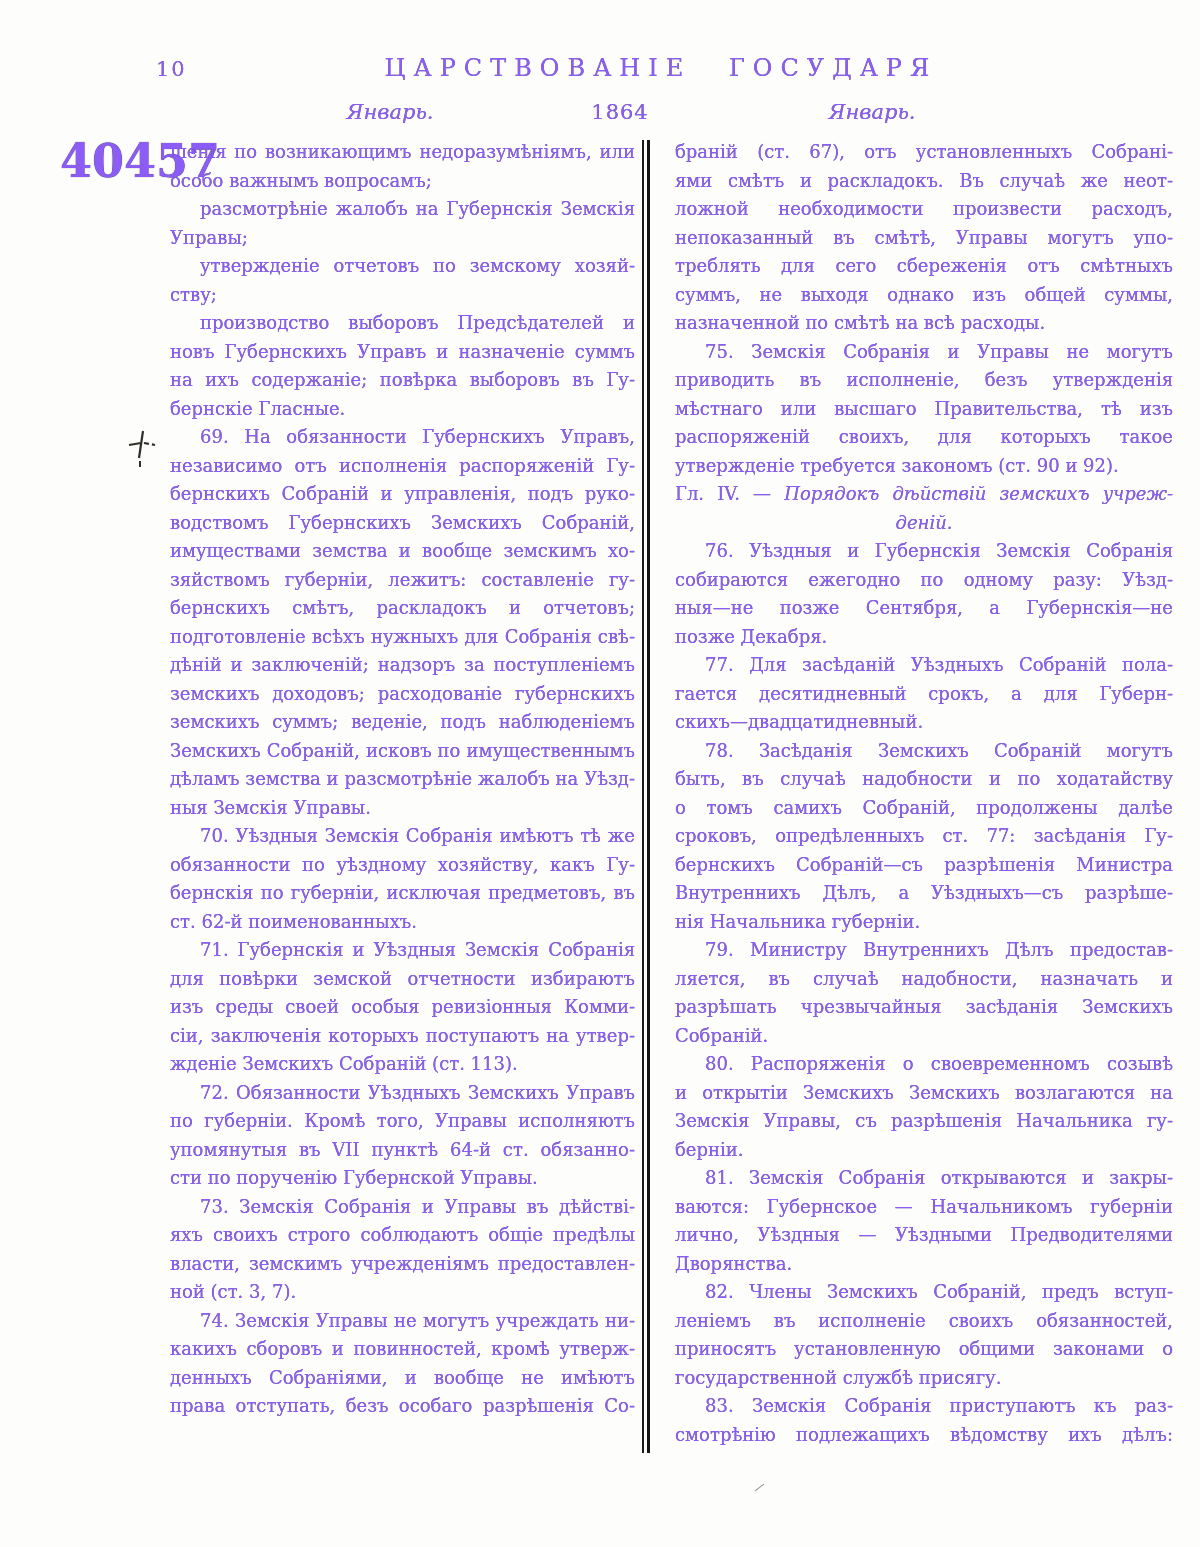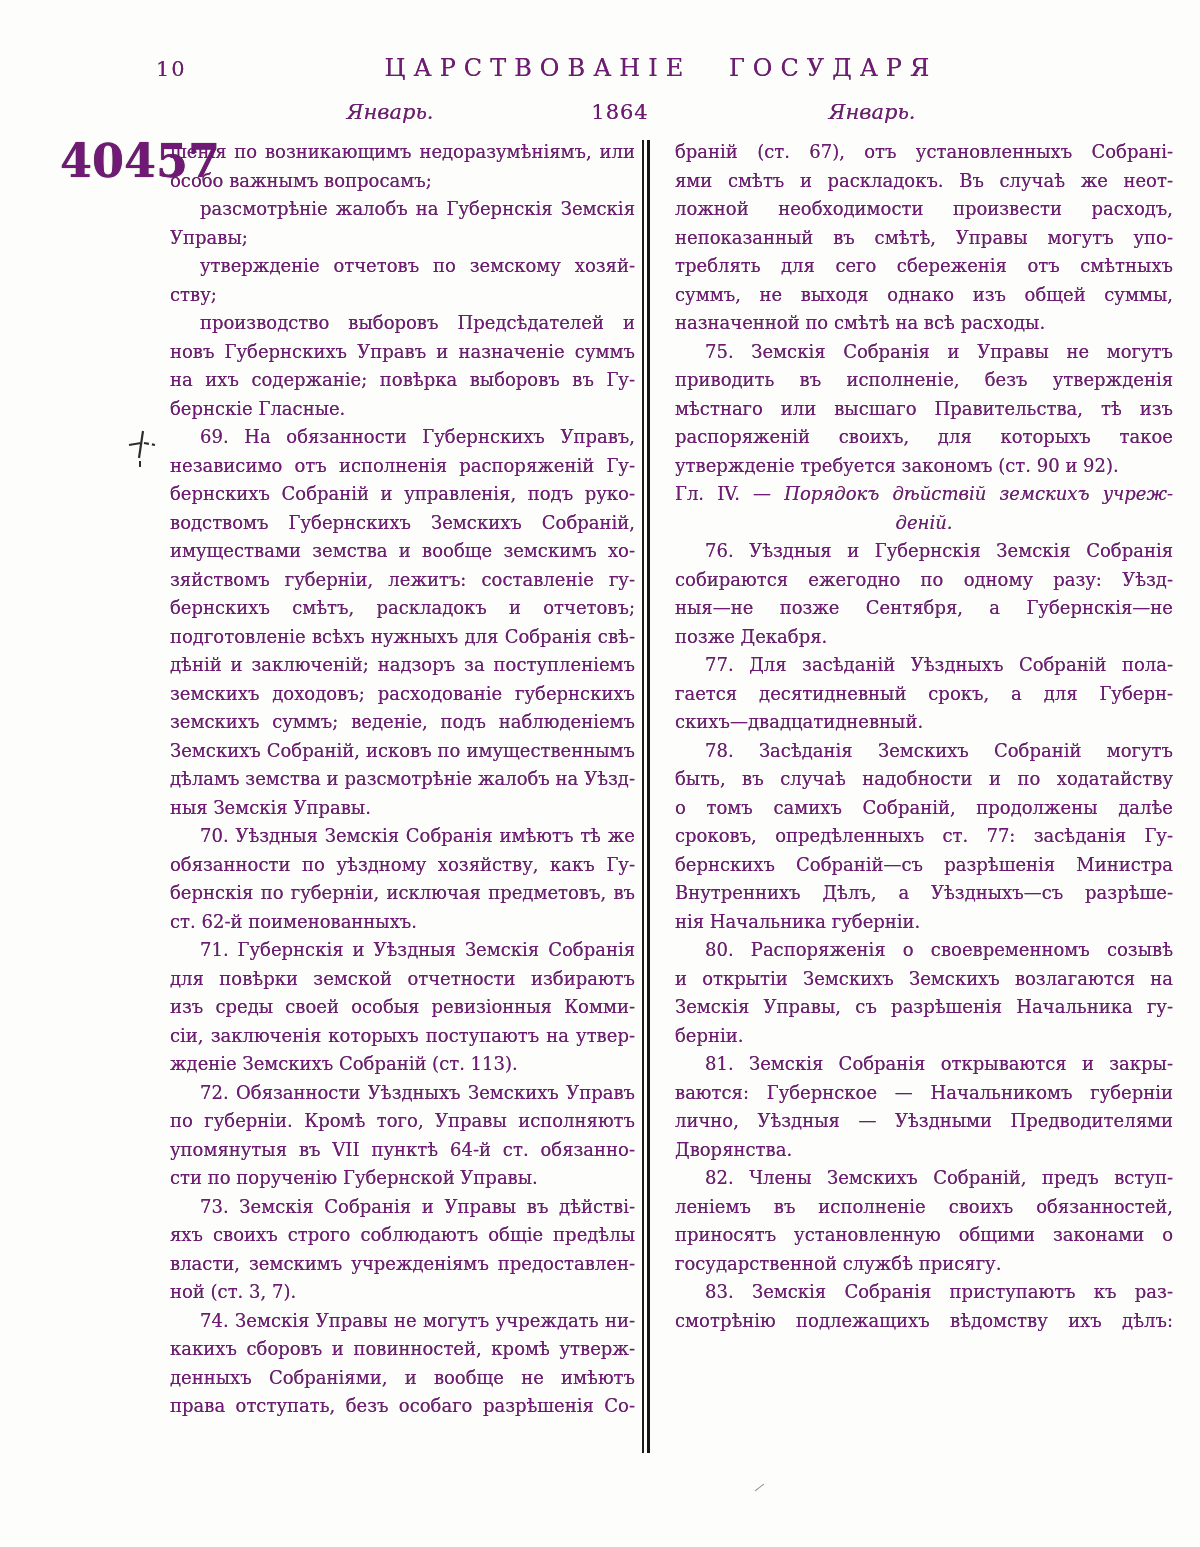--- a/index.html
+++ b/index.html
@@ -1,18 +1,18 @@
 <!DOCTYPE html>
 <html><head>
 <meta charset="utf-8">
 <style>
   html,body { margin:0; padding:0; background:#e8e8e4; }
   .page {
     position:relative; width:1200px; height:1547px;
-    background:#fdfdfc; color:#701a75; overflow:hidden;
+    background:#fdfdfc; color:#8b5cf6; overflow:hidden;
     font-family:"DejaVu Serif", serif;
     text-shadow:0 0 0.45px rgba(20,20,20,.65);
   }
   .pagenum { position:absolute; left:156px; top:57px; font-size:21px; letter-spacing:2px; }
   .running-title {
     position:absolute; left:166px; top:54px; width:990px;
     text-align:center; font-size:24px; letter-spacing:8px; word-spacing:22px; white-space:nowrap;
   }
   .sub { position:absolute; top:100px; font-size:21px; white-space:nowrap; }
   .it { font-style:italic; }
@@ -166,20 +166,26 @@
       <div class="para">
         <div class="line ind">78. Засѣданія Земскихъ Собраній могутъ</div>
         <div class="line">быть, въ случаѣ надобности и по ходатайству</div>
         <div class="line">о томъ самихъ Собраній, продолжены далѣе</div>
         <div class="line">сроковъ, опредѣленныхъ ст. 77: засѣданія Гу-</div>
         <div class="line">бернскихъ Собраній—съ разрѣшенія Министра</div>
         <div class="line">Внутреннихъ Дѣлъ, а Уѣздныхъ—съ разрѣше-</div>
         <div class="line end">нія Начальника губерніи.</div>
       </div>
       <div class="para">
+        <div class="line ind">79. Министру Внутреннихъ Дѣлъ предостав-</div>
+        <div class="line">ляется, въ случаѣ надобности, назначать и</div>
+        <div class="line">разрѣшать чрезвычайныя засѣданія Земскихъ</div>
+        <div class="line end">Собраній.</div>
+      </div>
+      <div class="para">
         <div class="line ind">80. Распоряженія о своевременномъ созывѣ</div>
         <div class="line">и открытіи Земскихъ Земскихъ возлагаются на</div>
         <div class="line">Земскія Управы, съ разрѣшенія Начальника гу-</div>
         <div class="line end">берніи.</div>
       </div>
       <div class="para">
         <div class="line ind">81. Земскія Собранія открываются и закры-</div>
         <div class="line">ваются: Губернское — Начальникомъ губерніи</div>
         <div class="line">лично, Уѣздныя — Уѣздными Предводителями</div>
         <div class="line end">Дворянства.</div>

